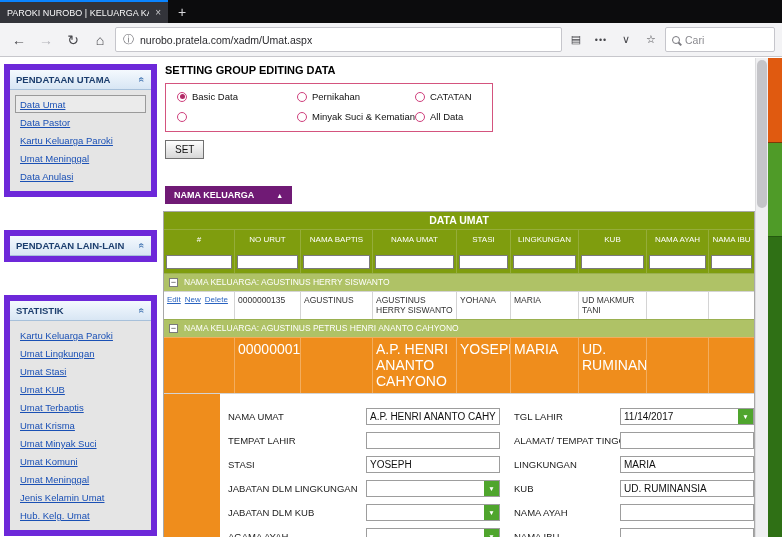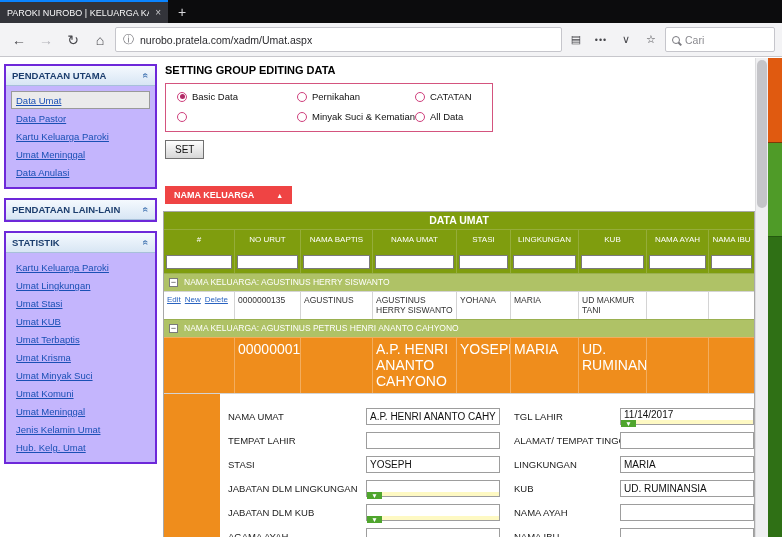--- a/index.html
+++ b/index.html
@@ -30,40 +30,40 @@
   .mag { width:8px; height:8px; border:1.5px solid #7a7a80; border-radius:50%; position:relative; margin-right:5px; flex:0 0 auto; }
   .mag::after { content:''; position:absolute; width:4px; height:1.5px; background:#7a7a80; bottom:-2px; right:-3px; transform:rotate(45deg); }
   .searchbar input { border:none; outline:none; width:100%; font-size:10.5px; font-family:"Liberation Sans",sans-serif; color:#333; }
   .searchbar input::placeholder { color:#8a8a8f; }
 
   
   .page { position:absolute; top:58px; left:0; right:27px; bottom:0; background:#fff; overflow:hidden; }
 
   
   .sidebar { position:absolute; left:4px; top:6px; width:153px; }
-  .side-box { border:2px solid #6d28d9; margin-bottom:9px; background:#c4b5fd; }
+  .side-box { border:6px solid #6d28d9; margin-bottom:33px; background:#e5e5e5; }
   .side-header { background:linear-gradient(#f4f9fe,#d8e6f4); border-bottom:1px solid #a7c0da; color:#1c3e6e;
                  font-weight:bold; font-size:9.5px; padding:4px 6px; display:flex; justify-content:space-between; align-items:center; }
   .collapse { color:#4a7ab5; font-size:10px; transform:rotate(90deg); display:inline-block; }
   .side-items { padding:5px 5px 6px 5px; }
   .side-item { display:block; color:#1a50b5; text-decoration:underline; font-size:9.5px; padding:3px 4px 2px 4px;
                border:1px solid transparent; white-space:nowrap; overflow:hidden; }
   .side-item.selected { background:#ebebeb; border:1px solid #9a9a9a; }
 
   
   .main { position:absolute; left:163px; top:6px; width:592px; }
   .main-title { font-size:11px; font-weight:bold; color:#000; margin:0 0 7px 2px; }
   .radio-box { border:1px solid #d4537e; width:328px; margin-left:2px; padding:7px 4px 9px 11px;
                display:grid; grid-template-columns:120px 118px auto; row-gap:9px; }
   .radio-item { display:flex; align-items:center; gap:5px; font-size:9.5px; color:#111; }
   .radio { width:10px; height:10px; border-radius:50%; border:1.5px solid #cf3f7c; background:#fff; position:relative; flex:0 0 auto; }
   .radio.checked::after { content:''; position:absolute; inset:1.5px; border-radius:50%; background:#b12a66; }
   .set-btn { margin:8px 0 0 2px; font-size:10px; font-family:"Liberation Sans",sans-serif; color:#111;
              border:1px solid #707070; background:linear-gradient(#fefefe,#d6d6d6); padding:3px 9px; }
-  .group-btn { margin:27px 0 7px 2px; background:#ef4444; color:#fff; font-size:9px; font-weight:bold;
+  .group-btn { margin:27px 0 7px 2px; background:#701a75; color:#fff; font-size:9px; font-weight:bold;
                padding:4px 9px; display:inline-flex; align-items:center; gap:22px; }
   .group-btn .sort { font-size:7px; }
 
   
   .grid { border:1px solid #a8a8a8; background:#fff; }
   .grid-title { background:#7f9d0e; color:#fff; font-weight:bold; font-size:10.5px; text-align:center; padding:2px 0 3px; }
   .grid-row { display:grid; grid-template-columns:70px 66px 72px 84px 54px 68px 68px 62px 1fr; }
   .h-cell { background:#7f9d0e; color:#fff; font-size:8px; text-align:center; padding:5px 1px 4px;
             border-left:1px solid #95ad3a; border-top:1px solid #95ad3a; overflow:hidden; white-space:nowrap; }
   .h-cell:first-child { border-left:none; }
@@ -84,21 +84,21 @@
   .o-cell:first-child { border-left:none; }
 
   
   .form-area { display:flex; border-top:1px solid #d4d4d4; min-height:182px; }
   .form-orange { width:56px; background:#ef8d1c; flex:0 0 auto; }
   .form-fields { flex:1; padding:14px 0 12px 8px; display:grid; grid-template-columns:138px 134px 120px 134px;
                  row-gap:7px; align-items:center; align-content:start; }
   .fl { font-size:9.5px; color:#222; padding-right:4px; white-space:nowrap; overflow:hidden; }
   .fl.rl { padding-left:14px; }
   .fi { height:17px; border:1px solid #9d9d9d; font-size:10px; padding:0 3px; width:100%; font-family:"Liberation Sans",sans-serif; color:#111; }
-  .combo { display:flex; height:17px; border:1px solid #9d9d9d; background:#fef9c3;flex-direction:column; }
+  .combo { display:flex; height:17px; border:1px solid #9d9d9d; background:#c4b5fd; }
   .combo input { flex:1; min-width:0; border:none; outline:none; font-size:10px; padding:0 3px; font-family:"Liberation Sans",sans-serif; color:#111; }
   .combo-arrow { width:15px; background:#4fa52d; color:#fff; font-size:6.5px; display:flex; align-items:center; justify-content:center; flex:0 0 auto; }
 
   
   .scrollbar { position:absolute; top:58px; bottom:0; right:14px; width:13px; background:#efeff1; border-left:1px solid #dcdcde; }
   .scroll-thumb { position:absolute; top:2px; left:1px; width:10px; height:148px; background:#c4c4c8; border-radius:5px; }
   .right-strip { position:absolute; top:58px; bottom:0; right:0; width:14px; display:flex; flex-direction:column; }
   .strip-o { height:84px; background:#e05a10; }
   .strip-g1 { height:94px; background:#4f9b28; border-top:1px solid #7c3a08; }
   .strip-g2 { flex:1; background:#2f7015; border-top:1px solid #245a10; }

